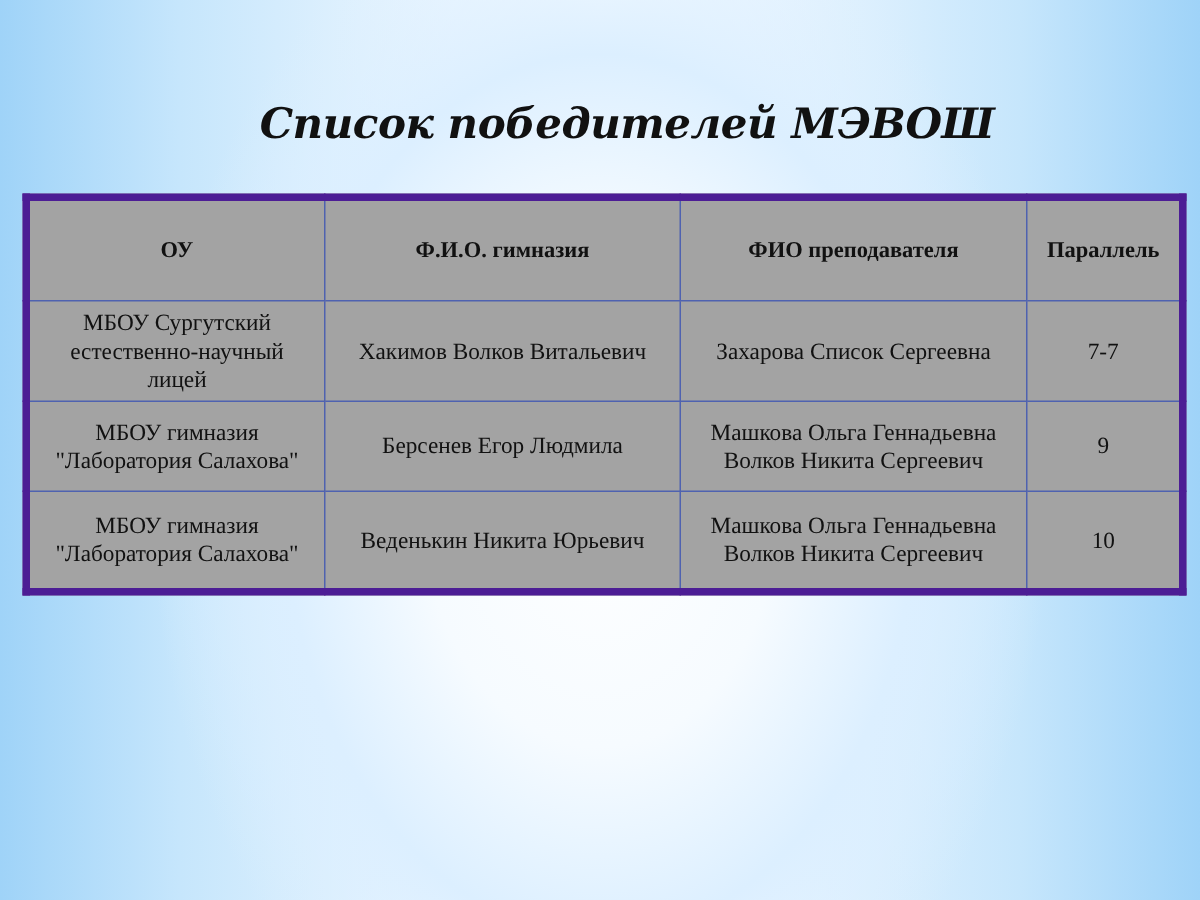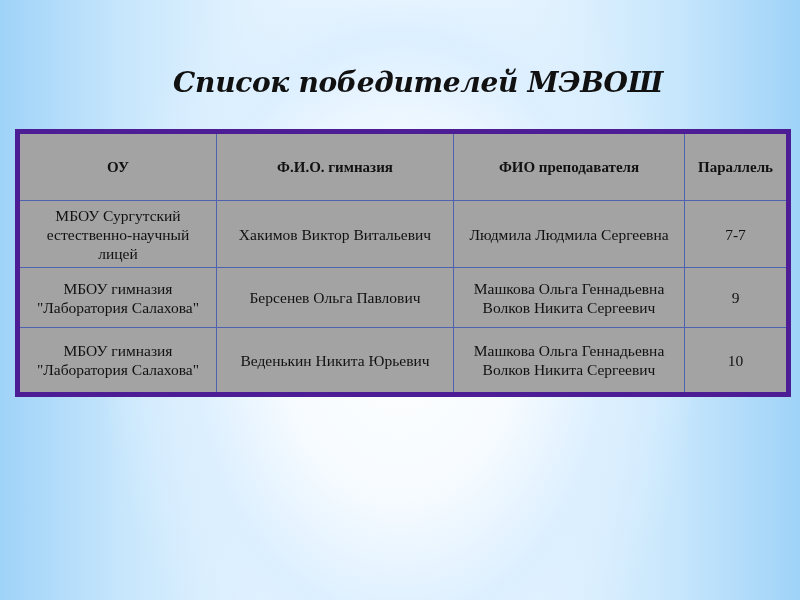--- a/index.html
+++ b/index.html
@@ -90,34 +90,34 @@
     </tr>
   </thead>
   <tbody>
     <tr class="r1">
       <td>
         <span class="line">МБОУ Сургутский</span>
         <span class="line">естественно-научный</span>
         <span class="line">лицей</span>
       </td>
       <td>
-        <span class="line">Хакимов Виктор Витальевич</span>
+        <span class="line">Хакимов Волков Витальевич</span>
       </td>
       <td>
-        <span class="line">Людмила Людмила Сергеевна</span>
+        <span class="line">Захарова Список Сергеевна</span>
       </td>
       <td>7-7</td>
     </tr>
     <tr class="r2">
       <td>
         <span class="line">МБОУ гимназия</span>
         <span class="line">"Лаборатория Салахова"</span>
       </td>
       <td>
-        <span class="line">Берсенев Ольга Павлович</span>
+        <span class="line">Берсенев Егор Людмила</span>
       </td>
       <td>
         <span class="line">Машкова Ольга Геннадьевна</span>
         <span class="line">Волков Никита Сергеевич</span>
       </td>
       <td>9</td>
     </tr>
     <tr class="r3">
       <td>
         <span class="line">МБОУ гимназия</span>

